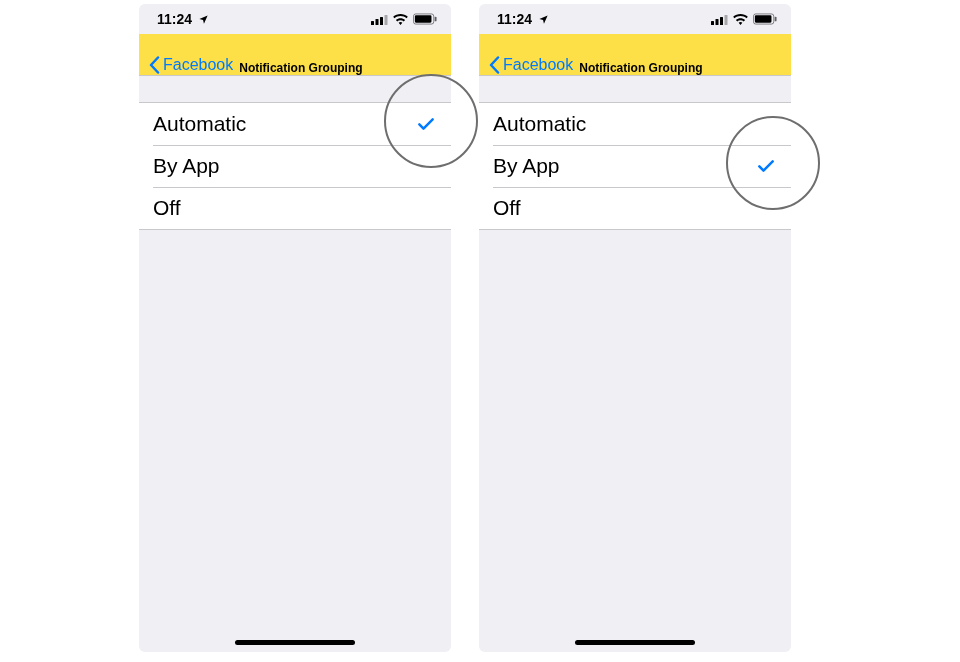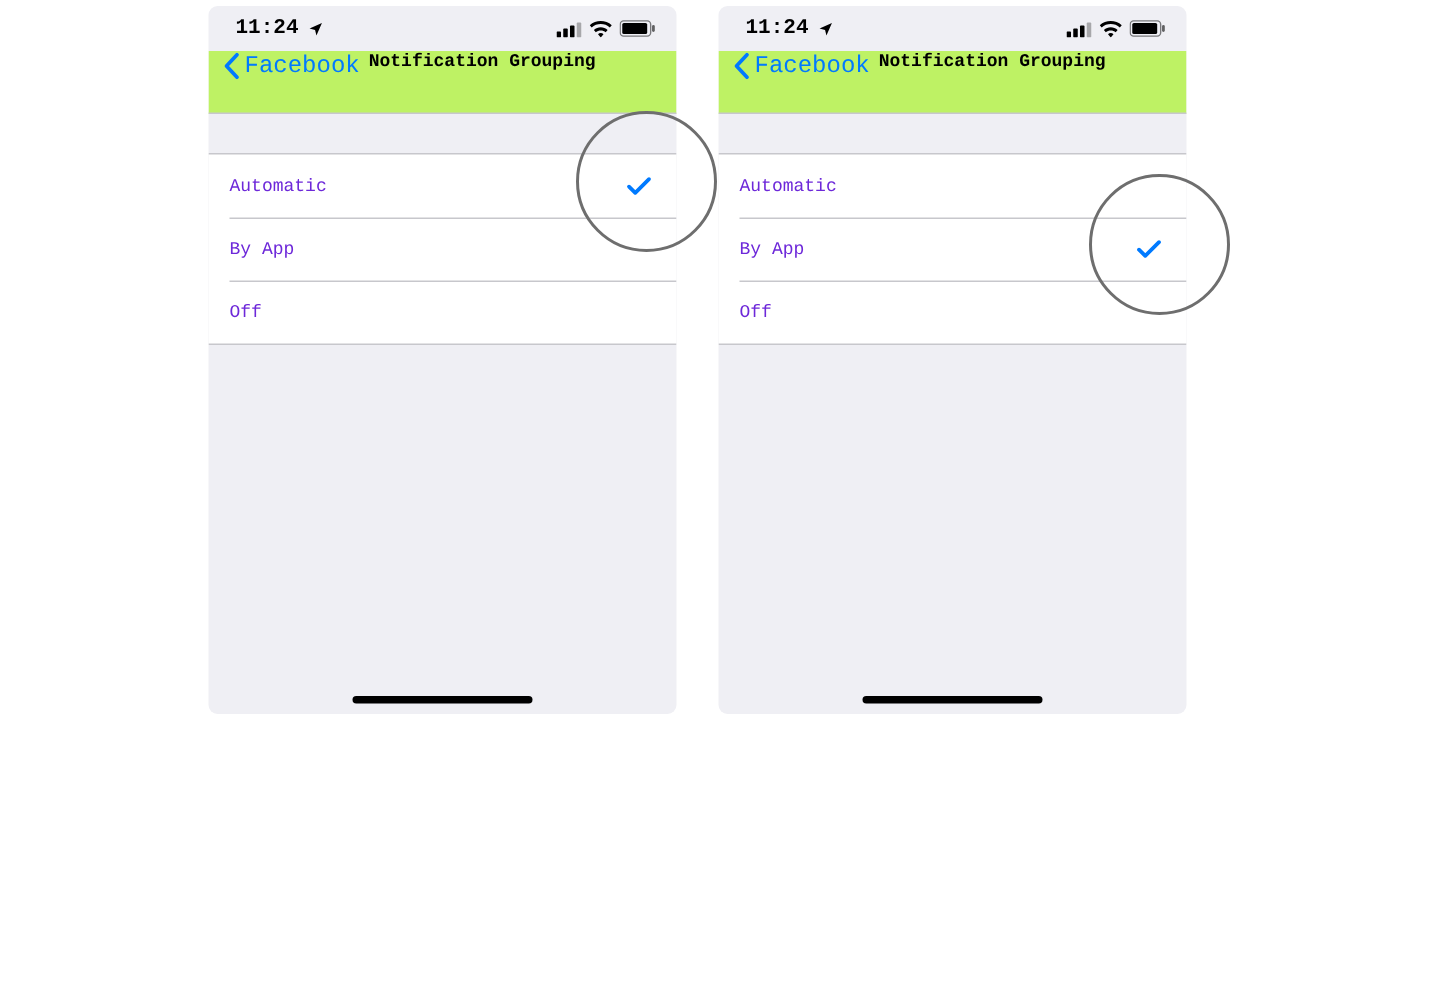--- a/index.html
+++ b/index.html
@@ -3,25 +3,24 @@
 <meta charset="utf-8">
 <style>
   * { box-sizing: border-box; margin: 0; padding: 0; }
   html, body { width: 960px; height: 662px; background: #fff; font-family: -apple-system, "Helvetica Neue", Arial, sans-serif; }
   .stage {
     width: 960px; height: 662px; position: relative; background: #fff;
   }
   .phone {
     position: absolute;
     width: 312px;
-    height: 472px;
+    height: 648px;
     background: #efeff4;
     border-radius: 6px;
     overflow: visible;
-    font-family: Liberation Mono, monospace;
   }
   .phone-inner {
     position: relative;
     width: 100%; height: 100%;
     overflow: hidden;
     border-radius: 6px;
   }
   
   .status-bar {
     height: 30px;
@@ -33,24 +32,24 @@
     font-weight: 600;
     color: #000;
   }
   .status-left { display:flex; align-items:center; gap:6px; }
   .status-right { display:flex; align-items:center; gap:5px; }
   .loc-icon svg, .sig-icon svg, .wifi-icon svg, .batt-icon svg { display:block; }
   
   .nav-bar {
     height: 42px;
     display: flex;
-    align-items: flex-start;
+    align-items: flex-end;
     padding: 0 8px;
     border-bottom: 1px solid #c7c7cc;
-    background: #bef264;
+    background: #fde047;
     position: relative;
   }
   .nav-back {
     display: flex; align-items: center;
     color: #007aff;
     font-size: 16px;
     gap: 2px;
   }
   .nav-back .chev { width:14px; height:20px; display:flex; align-items:center; justify-content:center; }
   .nav-title {
@@ -66,22 +65,22 @@
     background: #fff;
     border-top: 1px solid #c7c7cc;
     border-bottom: 1px solid #c7c7cc;
   }
   .row {
     height: 42px;
     display: flex;
     align-items: center;
     justify-content: space-between;
     padding: 0 14px;
-    font-size: 12px;
-    color: #6d28d9;
+    font-size: 21px;
+    color: #000000;
     position: relative;
   }
   .row + .row::before {
     content:"";
     position:absolute;
     left:14px; right:0; top:0;
     height:1px;
     background:#c7c7cc;
   }
   .check { width:22px; height:22px; display:flex; align-items:center; justify-content:center; color:#007aff; }

